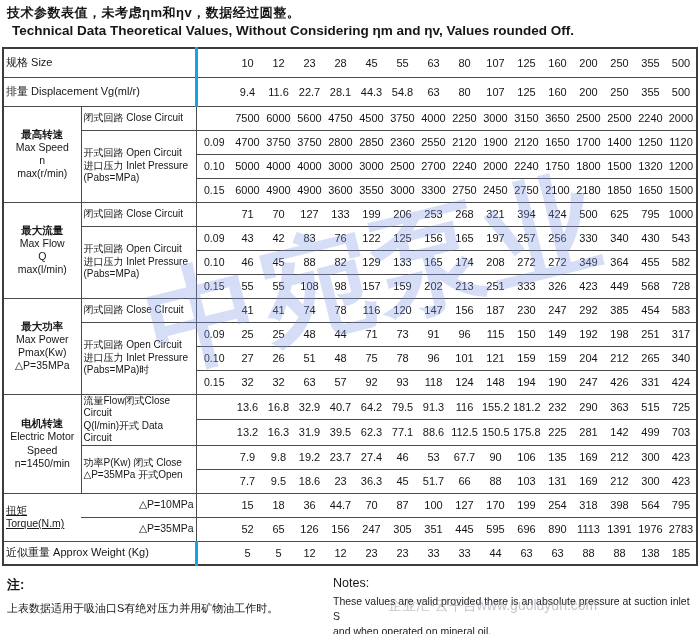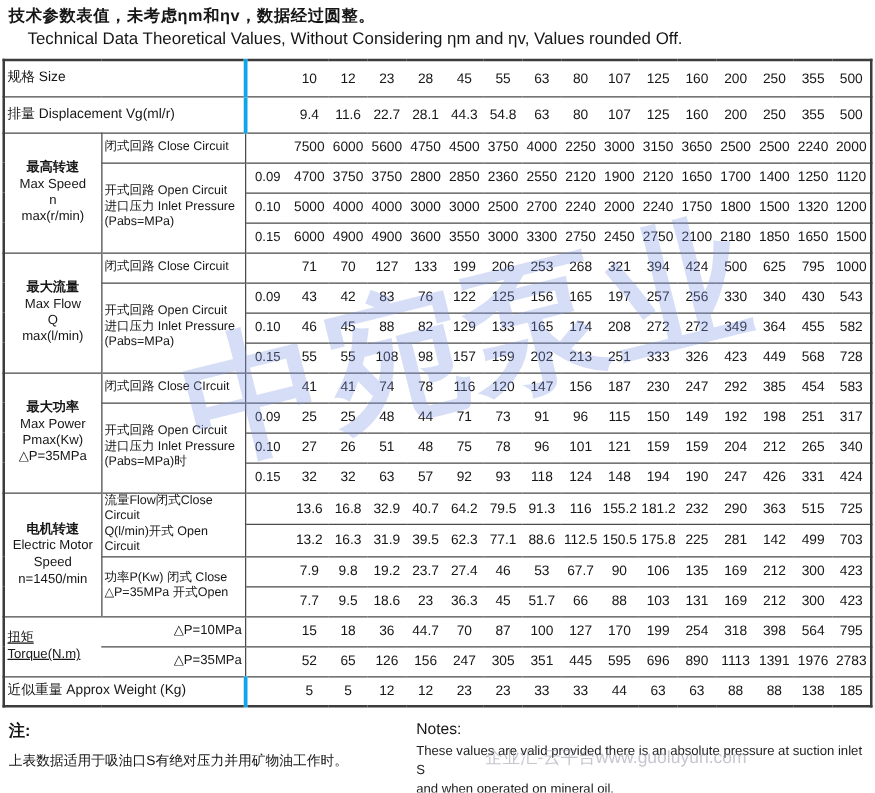--- a/index.html
+++ b/index.html
@@ -2,21 +2,21 @@
 <html><head>
 <meta charset="utf-8">
 <style>
   html,body{margin:0;padding:0;}
   body{
     width:700px;height:634px;position:relative;background:#ffffff;
     font-family:"Liberation Sans","DejaVu Sans",sans-serif;color:#161616;
     overflow:hidden;
   }
   .title-zh{position:absolute;left:7px;top:4px;font-size:13px;font-weight:bold;letter-spacing:.5px;}
-  .title-en{position:absolute;left:22px;top:23px;font-size:13.5px;font-weight:normal;}
+  .title-en{position:absolute;left:12px;top:23px;font-size:13.5px;font-weight:bold;}
   table.tech{
     position:absolute;left:2px;top:47px;width:694px;
     border-collapse:collapse;table-layout:fixed;
     border:2px solid #3c3c3c;
   }
   table.tech tr{height:24px;}
   table.tech tr.tall{height:29px;}
   table.tech td{border-top:1px solid #4a4a4a;padding:0 2px;vertical-align:middle;overflow:hidden;}
   td.lab{font-size:10.5px;line-height:1.25;}
   td.full{border-right:3px solid #0ea5e9;padding-left:6px;font-size:11px;}
@@ -359,21 +359,21 @@
       </tr>
       <tr>
         <td class="lab main" rowspan="4">
           <div>电机转速</div>
           <div>Electric Motor</div>
           <div>Speed</div>
           <div>n=1450/min</div>
         </td>
         <td class="lab sub" rowspan="2">
           <div>流量Flow闭式Close Circuit</div>
-          <div>Q(l/min)开式 Open Circuit</div>
+          <div>Q(l/min)开式 Data Circuit</div>
         </td>
         <td class="pcol"></td>
         <td class="val">13.6</td>
         <td class="val">16.8</td>
         <td class="val">32.9</td>
         <td class="val">40.7</td>
         <td class="val">64.2</td>
         <td class="val">79.5</td>
         <td class="val">91.3</td>
         <td class="val">116</td>

